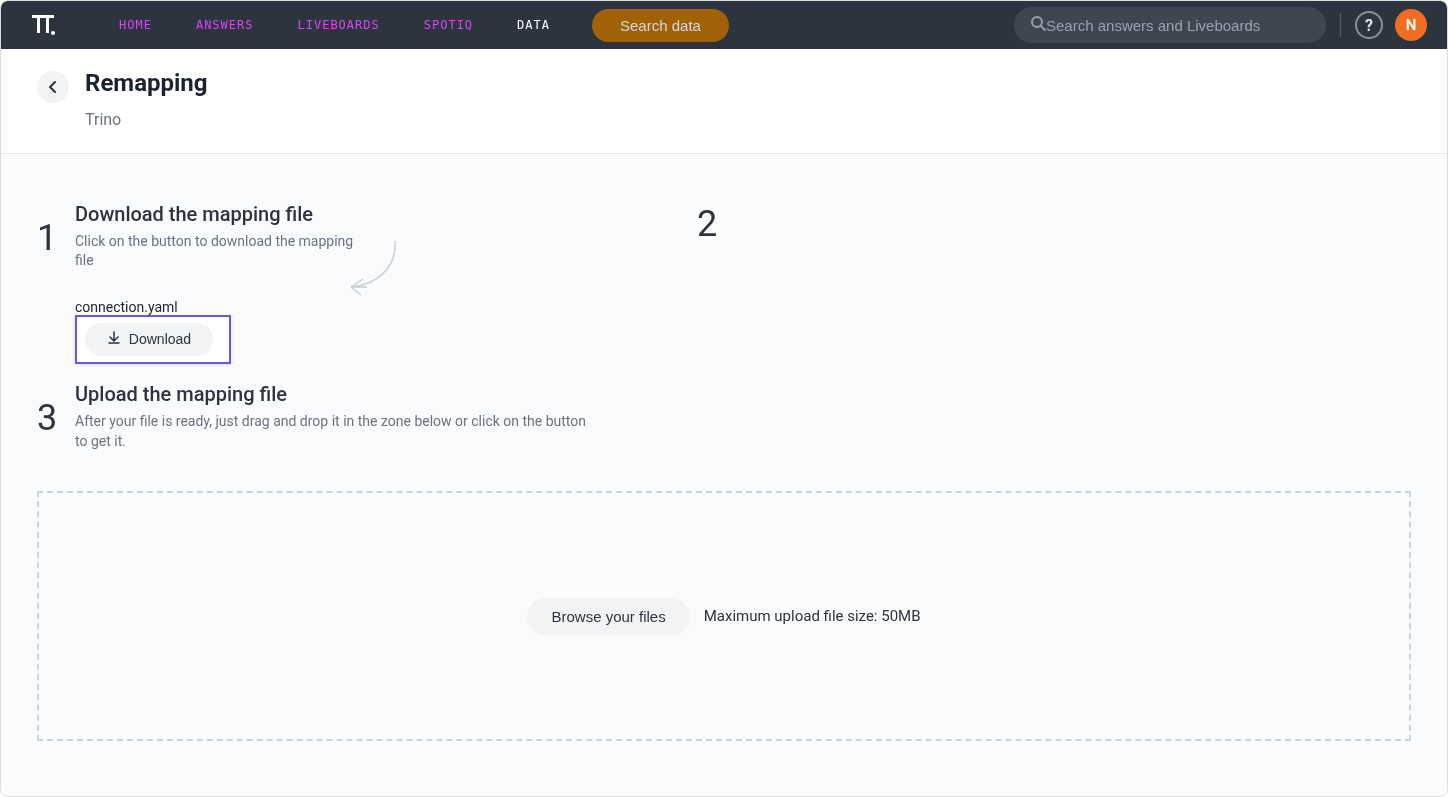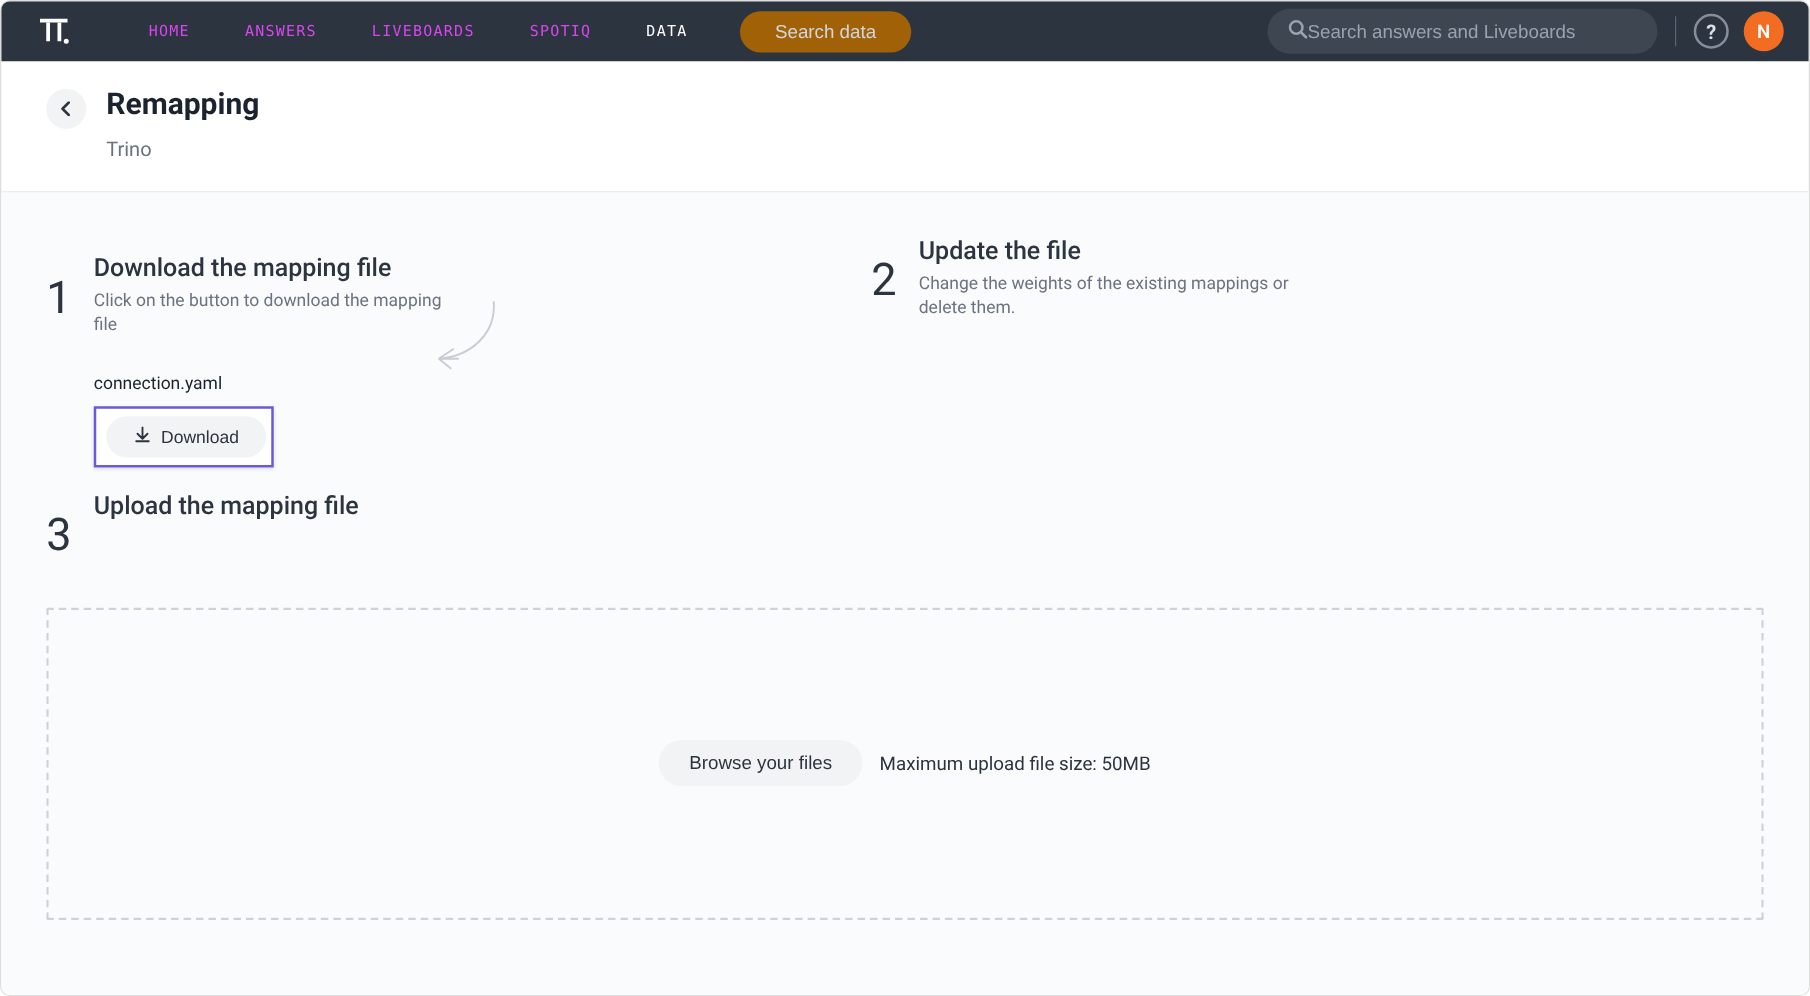--- a/index.html
+++ b/index.html
@@ -208,25 +208,24 @@
       line-height: 1.4;
       max-width: 300px;
     }
     .filename {
       font-size: 14px;
       font-weight: 400;
       color: #1b232f;
       margin-top: 28px;
     }
     .download-wrap {
-      margin-top: 10px;
       display: inline-block;
       border: 2px solid #6a5ad8;
       border-radius: 0;
-      padding: 6px 4px 6px 8px;
+      padding: 6px 16px 6px 8px;
       background: #fff;
       box-shadow: 0 1px 3px rgba(106,90,216,0.2);
     }
     .download-btn {
       background: #f1f3f5;
       border: none;
       border-radius: 18px;
       padding: 8px 18px;
       font-size: 14px;
       color: #2c3440;
@@ -347,32 +346,29 @@
           </div>
         </div>
         <svg class="arrow-svg" viewBox="0 0 70 60" fill="none">
           <path d="M58 4 C 60 30, 40 48, 14 50" stroke="#c9ccd2" stroke-width="1.5" fill="none"></path>
           <path d="M14 50 L26 42 M14 50 L24 58 M14 50 L30 50" stroke="#c9ccd2" stroke-width="1.5" fill="none" stroke-linejoin="round"></path>
         </svg>
       </div>
 
       <div class="step step-2">
         <div class="step-number">2</div>
-        <div class="step-body">
-          <div class="step-title">Update the file</div>
-          <div class="step-desc">Change the weights of the existing mappings or delete them.</div>
-        </div>
       </div>
 
     </div>
 
     <div class="step step-3">
       <div class="step-number">3</div>
       <div class="step-body">
         <div class="step-title">Upload the mapping file</div>
+        <div class="step-desc">After your file is ready, just drag and drop it in the zone below or click on the button to get it.</div>
       </div>
     </div>
 
     <div class="dropzone">
       <button class="browse-btn">Browse your files</button>
       <div class="max-size">Maximum upload file size: 50MB</div>
     </div>
 
   </div>
 </div>

